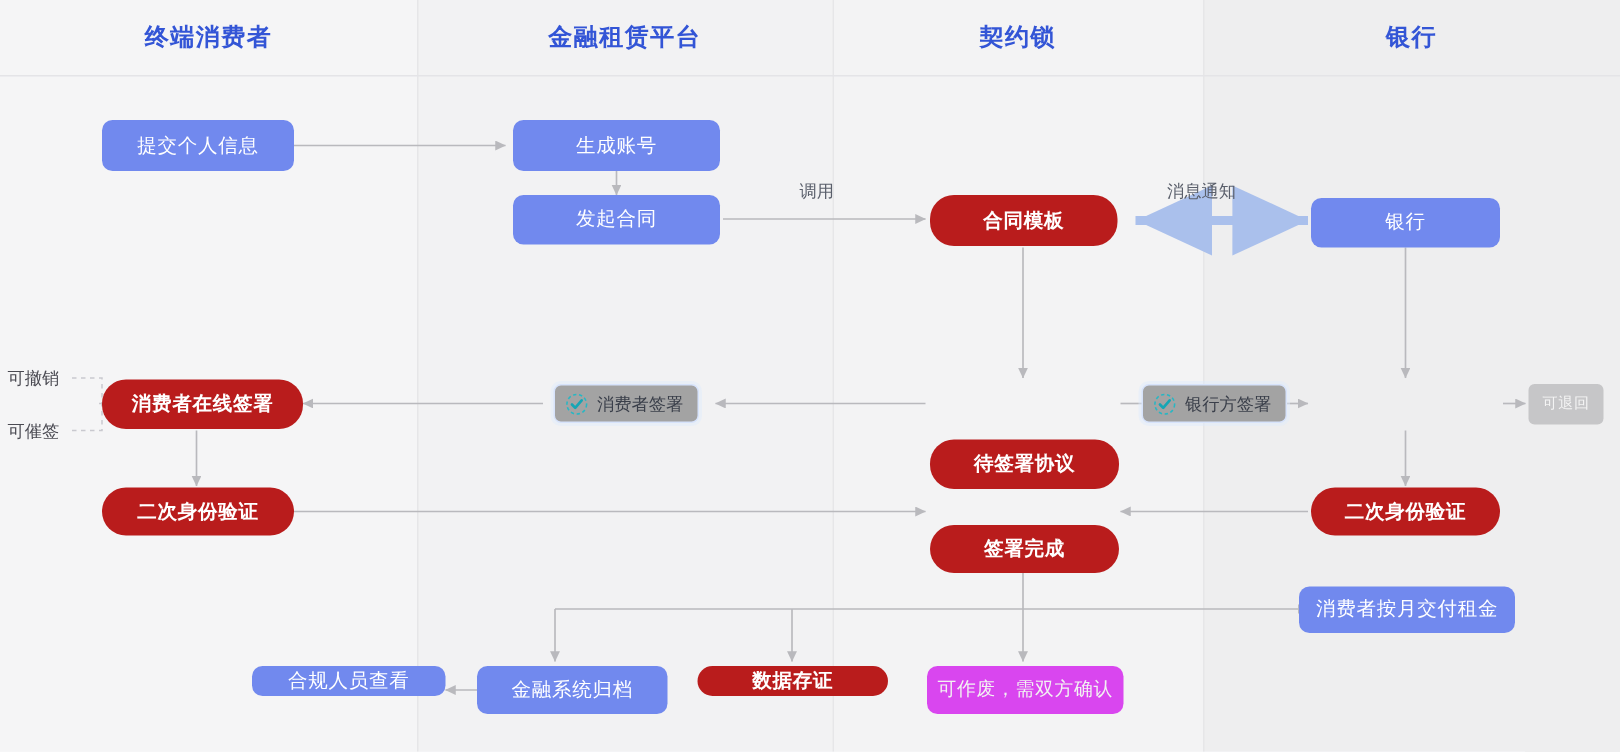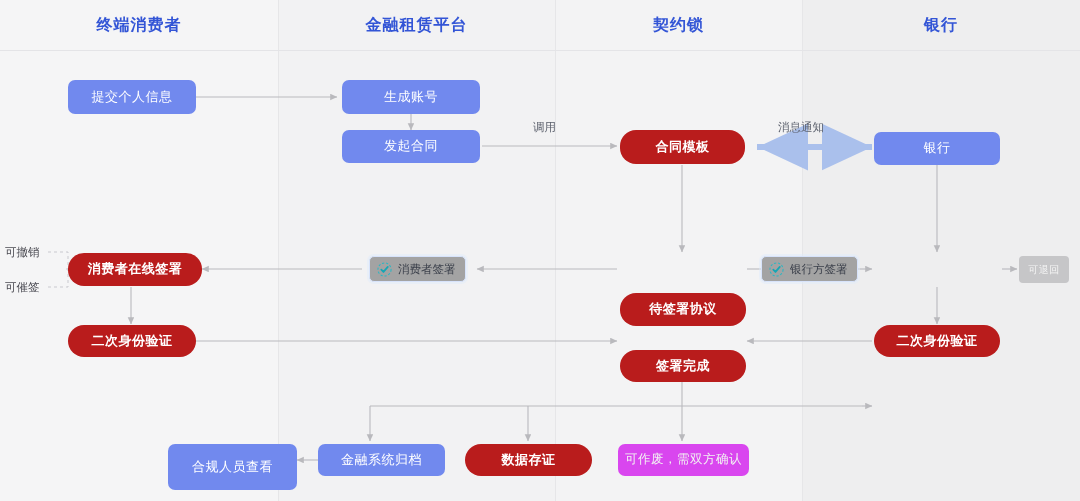--- a/index.html
+++ b/index.html
@@ -217,30 +217,33 @@
   </div>
 
   <div class="node dark" style="left:620px;top:325px;width:126px;height:32px;margin-top:25px;">
     <span>签署完成</span>
   </div>
 
   <div class="node dark" style="left:874px;top:325px;width:126px;height:32px;">
     <span>二次身份验证</span>
   </div>
 
-
-  <div class="node light" style="left:168px;top:444px;width:129px;height:46px;">
+  <div class="node light" style="left:866px;top:391px;width:144px;height:31px;">
+    <span>消费者按月交付租金</span>
+  </div>
+
+  <div class="node light" style="left:168px;top:444px;width:129px;height:20px;">
     <span>合规人员查看</span>
   </div>
 
   <div class="node light" style="left:318px;top:444px;width:127px;height:32px;">
     <span>金融系统归档</span>
   </div>
 
-  <div class="node dark" style="left:465px;top:444px;width:127px;height:32px;">
+  <div class="node dark" style="left:465px;top:444px;width:127px;height:20px;">
     <span>数据存证</span>
   </div>
 
   <div class="node gray" style="left:618px;top:444px;width:131px;height:32px;font-size:12.5px;">
     <span>可作废，需双方确认</span>
   </div>
 
   <div class="badge" style="left:369px;top:256px;">
     <svg class="chk" viewBox="0 0 16 16">
       <circle cx="8" cy="8" r="7" fill="none" stroke="#27b7c4" stroke-width="1.1" stroke-dasharray="2.4,1.9"></circle>

